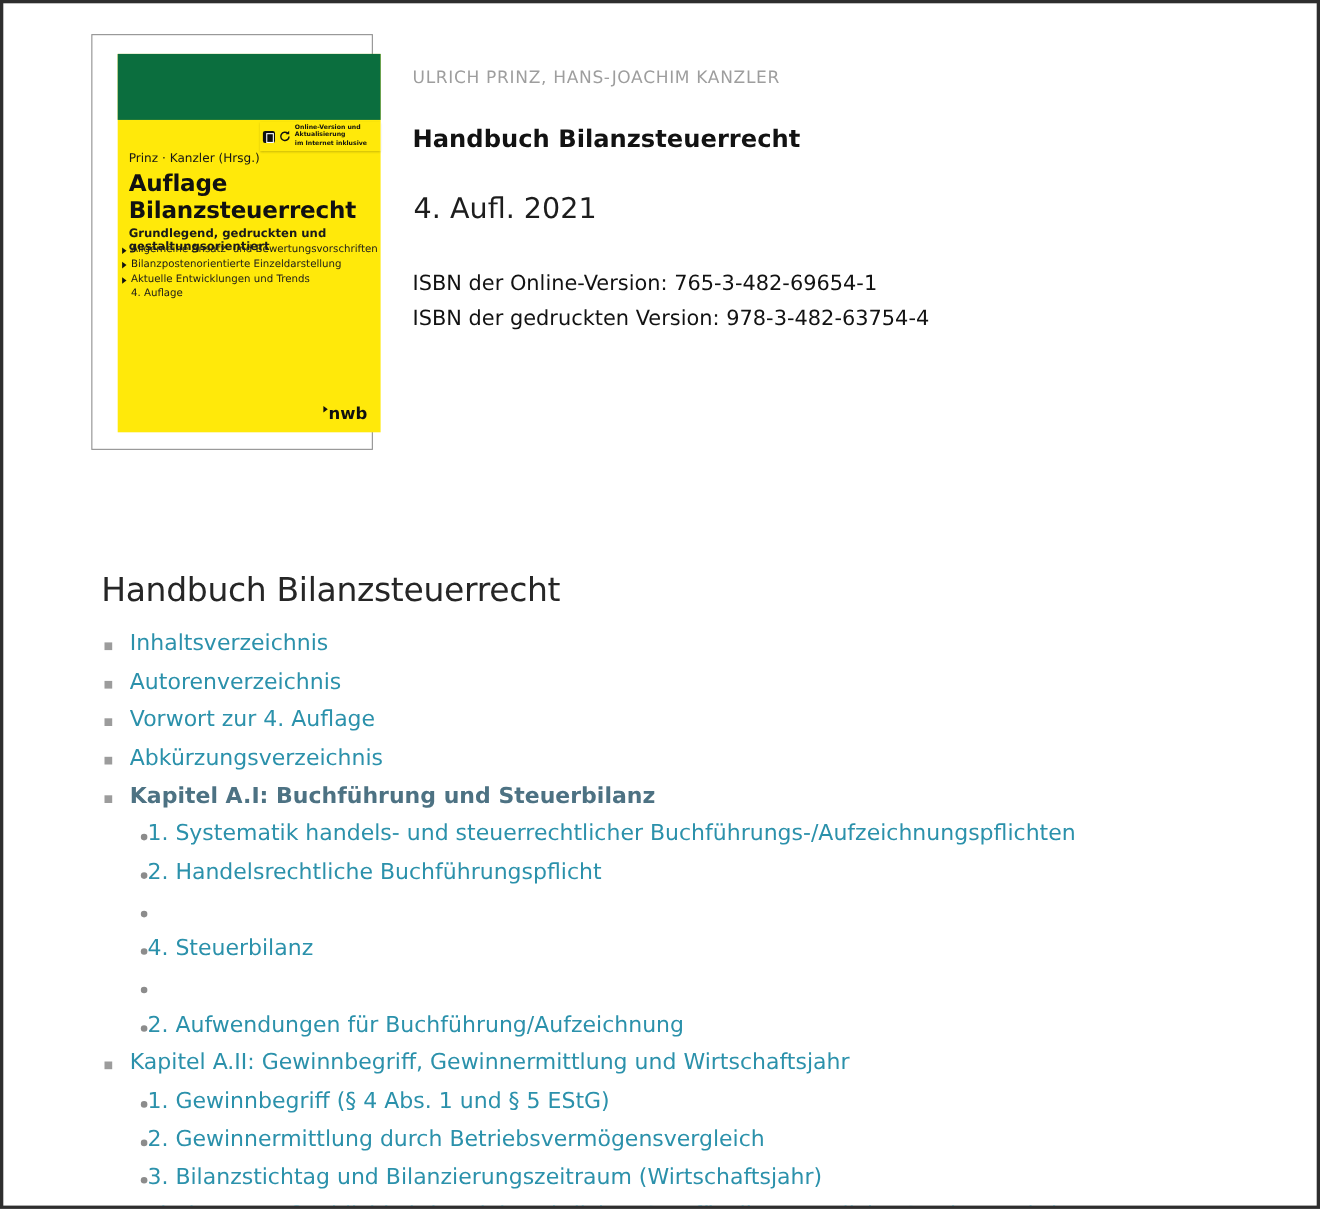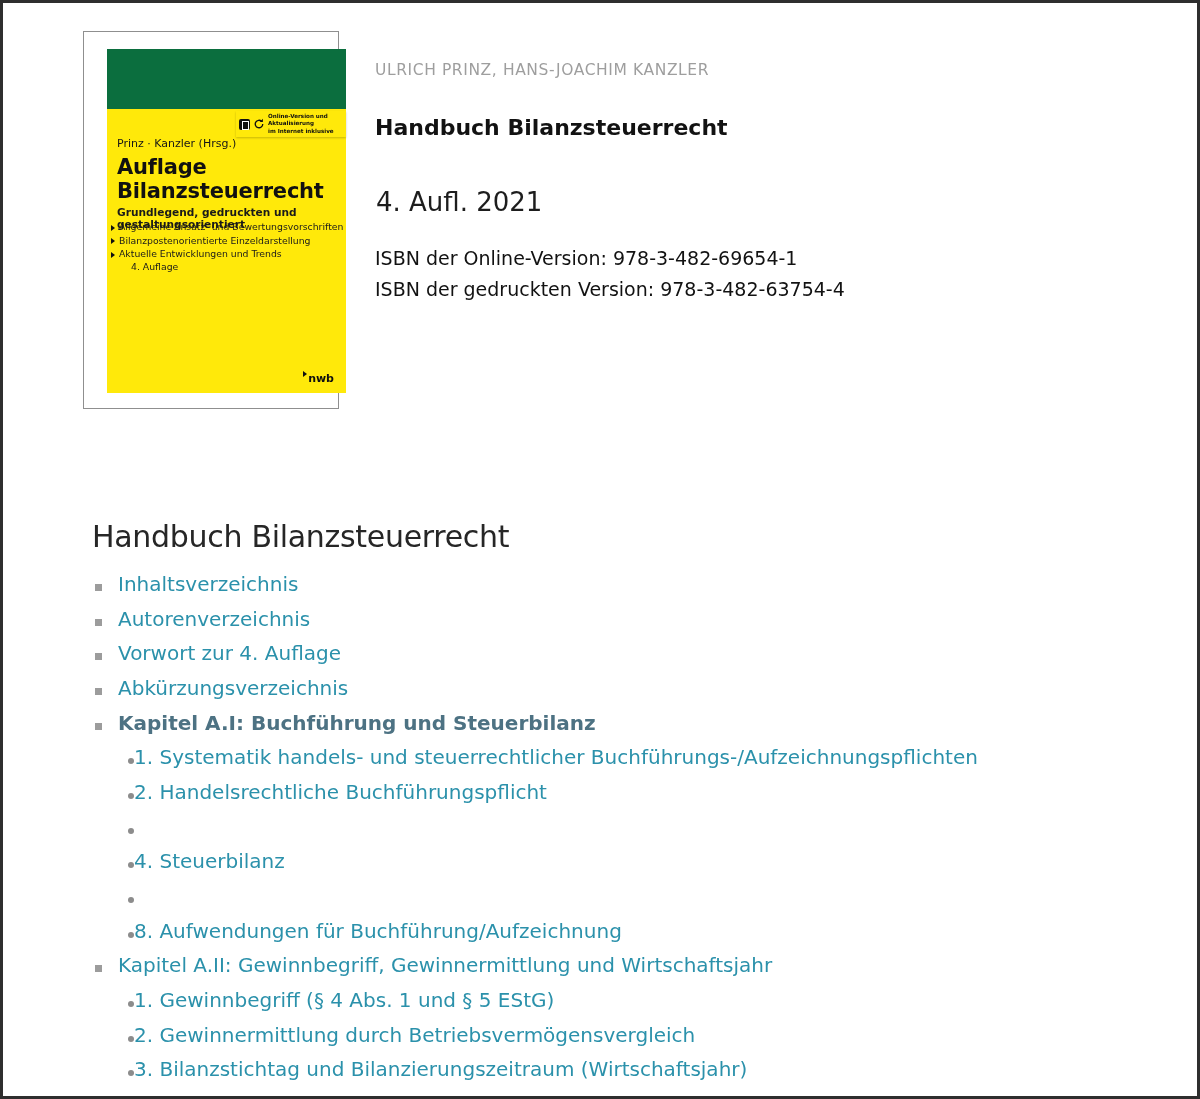--- a/index.html
+++ b/index.html
@@ -49,40 +49,40 @@
     position:absolute;left:10px;top:106px;font-size:21px;font-weight:bold;
     line-height:1.15;color:#111;letter-spacing:-0.2px;
   }
   .cover-subtitle{position:absolute;left:10px;top:157px;font-size:10.6px;font-weight:bold;color:#1a1a1a;}
   .cover-bullets{position:absolute;left:4px;top:172px;font-size:9.3px;color:#1a1a1a;}
   .cover-bullets .cb{display:flex;align-items:center;margin-bottom:2.6px;}
   .cb .arrow{
     width:0;height:0;border-left:4px solid #111;border-top:3px solid transparent;
     border-bottom:3px solid transparent;margin:2.5px 4px 0 0;flex:0 0 auto;
   }
-  .cover-edition{position:absolute;left:24px;top:212px;font-size:9.3px;color:#1a1a1a;}
+  .cover-edition{position:absolute;left:12px;top:212px;font-size:9.3px;color:#1a1a1a;}
   .cover-publisher{
-    position:absolute;right:12px;bottom:8px;font-size:11px;font-weight:bold;color:#101010;
+    position:absolute;right:12px;bottom:8px;font-size:15px;font-weight:bold;color:#101010;
   }
   .cover-publisher .tri{
     display:inline-block;width:0;height:0;border-left:4px solid #111;
     border-top:3px solid transparent;border-bottom:3px solid transparent;
     vertical-align:super;margin-right:1px;
   }
 
   
   .meta-authors{
     position:absolute;left:372px;top:58px;font-size:15.5px;letter-spacing:.6px;
     color:var(--gray-author);
   }
   .meta-title{
     position:absolute;left:372px;top:112px;font-size:22px;font-weight:bold;color:#121212;
   }
   .meta-edition{
-    position:absolute;left:373px;top:184px;font-size:26px;color:#1d1d1d;
+    position:absolute;left:373px;top:172px;font-size:26px;color:#1d1d1d;
   }
   .meta-isbns{
     position:absolute;left:372px;top:240px;font-size:19px;line-height:31px;color:#121212;
   }
 
   
   .toc-heading{
     position:absolute;left:89px;top:516px;font-size:30px;color:#262626;
     letter-spacing:-0.3px;
   }
@@ -149,21 +149,21 @@
       <div class="cover-edition">4. Auflage</div>
 
       <div class="cover-publisher"><span class="tri"></span><span>nwb</span></div>
     </div>
   </div>
 
   <div class="meta-authors">ULRICH PRINZ, HANS-JOACHIM KANZLER</div>
   <div class="meta-title">Handbuch Bilanzsteuerrecht</div>
   <div class="meta-edition">4. Aufl. 2021</div>
   <div class="meta-isbns">
-    <div>ISBN der Online-Version: 978-3-482-69654-1</div>
+    <div>ISBN der Online-Version: 765-3-482-69654-1</div>
     <div>ISBN der gedruckten Version: 978-3-482-63754-4</div>
   </div>
 
   <div class="toc-heading">Handbuch Bilanzsteuerrecht</div>
   <div class="toc-list">
       <div class="toc-row lvl1">
         <span class="blt"></span>
         <a class="lbl">Inhaltsverzeichnis</a>
       </div>
       <div class="toc-row lvl1">
@@ -195,21 +195,21 @@
       </div>
       <div class="toc-row lvl2">
         <span class="blt"></span>
         <a class="lbl">4. Steuerbilanz</a>
       </div>
       <div class="toc-row lvl2">
         <span class="blt"></span>
       </div>
       <div class="toc-row lvl2">
         <span class="blt"></span>
-        <a class="lbl">8. Aufwendungen für Buchführung/Aufzeichnung</a>
+        <a class="lbl">2. Aufwendungen für Buchführung/Aufzeichnung</a>
       </div>
       <div class="toc-row lvl1">
         <span class="blt"></span>
         <a class="lbl">Kapitel A.II: Gewinnbegriff, Gewinnermittlung und Wirtschaftsjahr</a>
       </div>
       <div class="toc-row lvl2">
         <span class="blt"></span>
         <a class="lbl">1. Gewinnbegriff (§ 4 Abs. 1 und § 5 EStG)</a>
       </div>
       <div class="toc-row lvl2">

